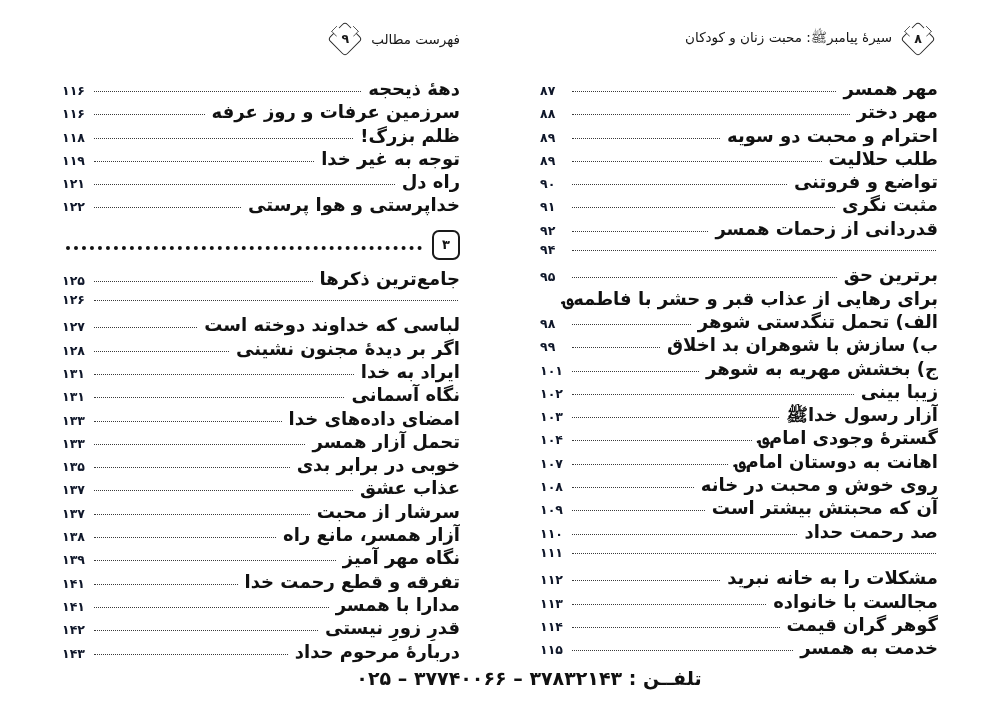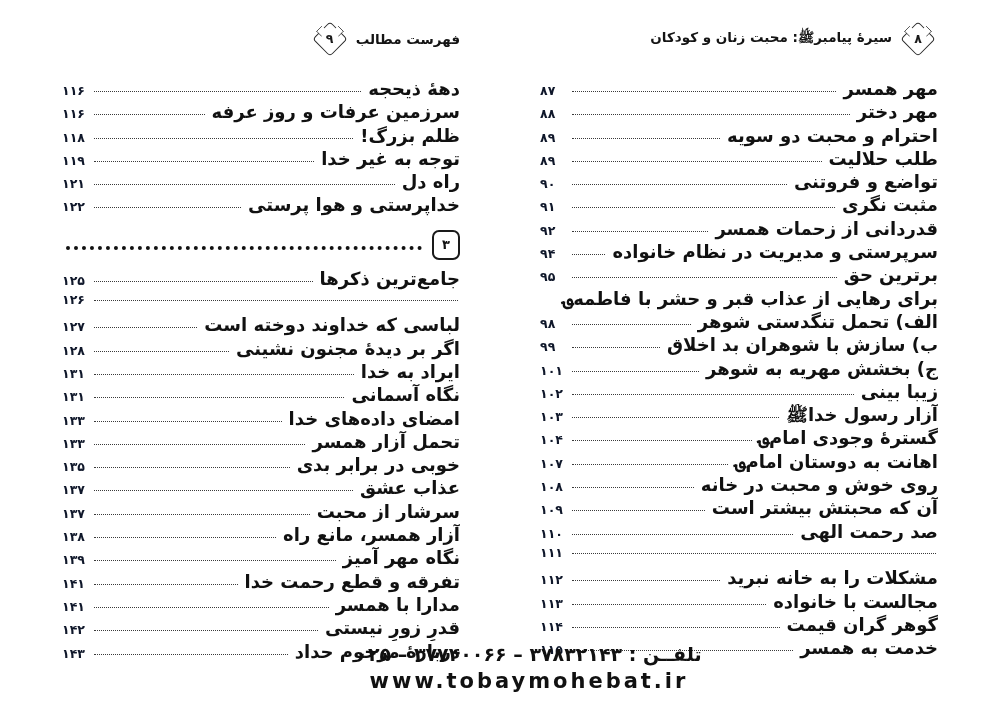--- a/index.html
+++ b/index.html
@@ -92,21 +92,21 @@
   .folio-num {
     position: relative;
     z-index: 2;
     font-size: 12.5px;
     font-weight: 700;
     color: #1a1a1a;
     line-height: 1;
   }
   .runhead-title {
     font-size: 13.5px;
-    font-weight: 700;
+    font-weight: 400;
     color: #141414;
     white-space: nowrap;
     letter-spacing: 0;
   }
 
   
   .toc {
     margin: 0;
     padding: 0;
     list-style: none;
@@ -269,21 +269,20 @@
             <span class="toc-title">مثبت نگری</span>
             <span class="toc-leader"></span>
             <span class="toc-page">۹۱</span>
           </li>
           <li class="toc-row">
             <span class="toc-title">قدردانی از زحمات همسر</span>
             <span class="toc-leader"></span>
             <span class="toc-page">۹۲</span>
           </li>
           <li class="toc-row">
-            <span class="toc-title">سرپرستی و مدیریت در نظام خانواده</span>
             <span class="toc-leader"></span>
             <span class="toc-page">۹۴</span>
           </li>
           <li class="toc-row">
             <span class="toc-title">برترین حق</span>
             <span class="toc-leader"></span>
             <span class="toc-page">۹۵</span>
           </li>
           <li class="toc-row">
             <span class="toc-title">برای رهایی از عذاب قبر و حشر با فاطمه؈</span>
@@ -329,21 +328,21 @@
             <span class="toc-title">روی خوش و محبت در خانه</span>
             <span class="toc-leader"></span>
             <span class="toc-page">۱۰۸</span>
           </li>
           <li class="toc-row">
             <span class="toc-title">آن که محبتش بیشتر است</span>
             <span class="toc-leader"></span>
             <span class="toc-page">۱۰۹</span>
           </li>
           <li class="toc-row">
-            <span class="toc-title">صد رحمت الهی</span>
+            <span class="toc-title">صد رحمت حداد</span>
             <span class="toc-leader"></span>
             <span class="toc-page">۱۱۰</span>
           </li>
           <li class="toc-row">
             <span class="toc-leader"></span>
             <span class="toc-page">۱۱۱</span>
           </li>
           <li class="toc-row">
             <span class="toc-title">مشکلات را به خانه نبرید</span>
             <span class="toc-leader"></span>
@@ -502,15 +501,14 @@
             <span class="toc-leader"></span>
             <span class="toc-page">۱۴۳</span>
           </li>
         </ul>
     </div>
 
   </div>
 
   <div class="footer">
     <div class="footer-phone">تلفــن :  ۳۷۸۳۲۱۴۳ – ۳۷۷۴۰۰۶۶ – ۰۲۵</div>
-    <div class="footer-site">www.tobaymohebat.ir</div>
   </div>
 </div>
 
 </body></html>

